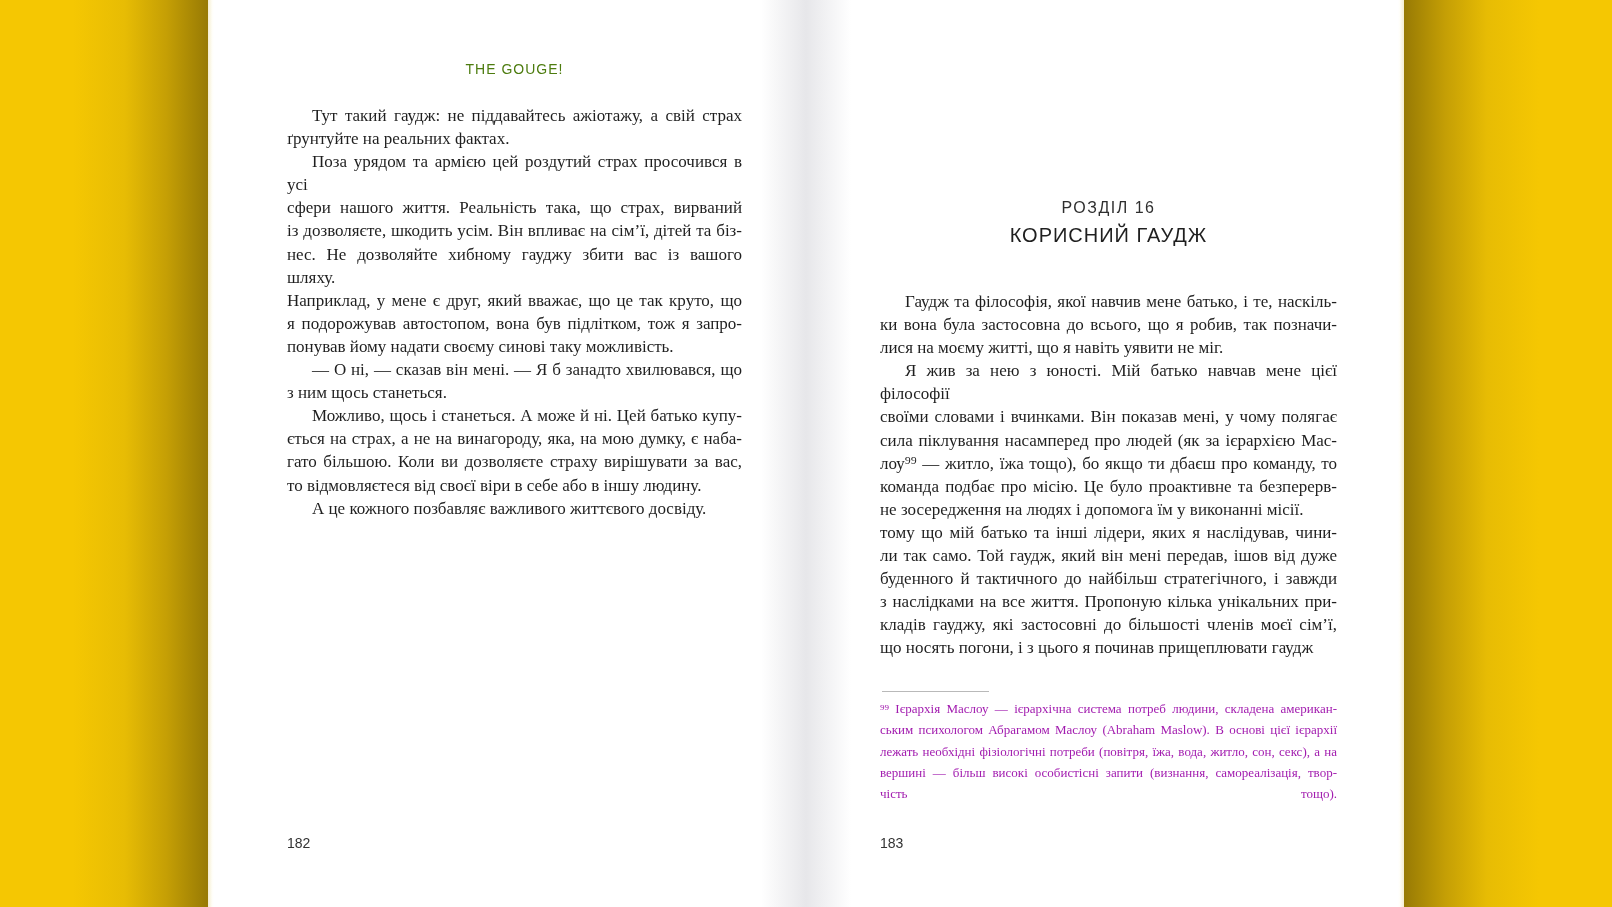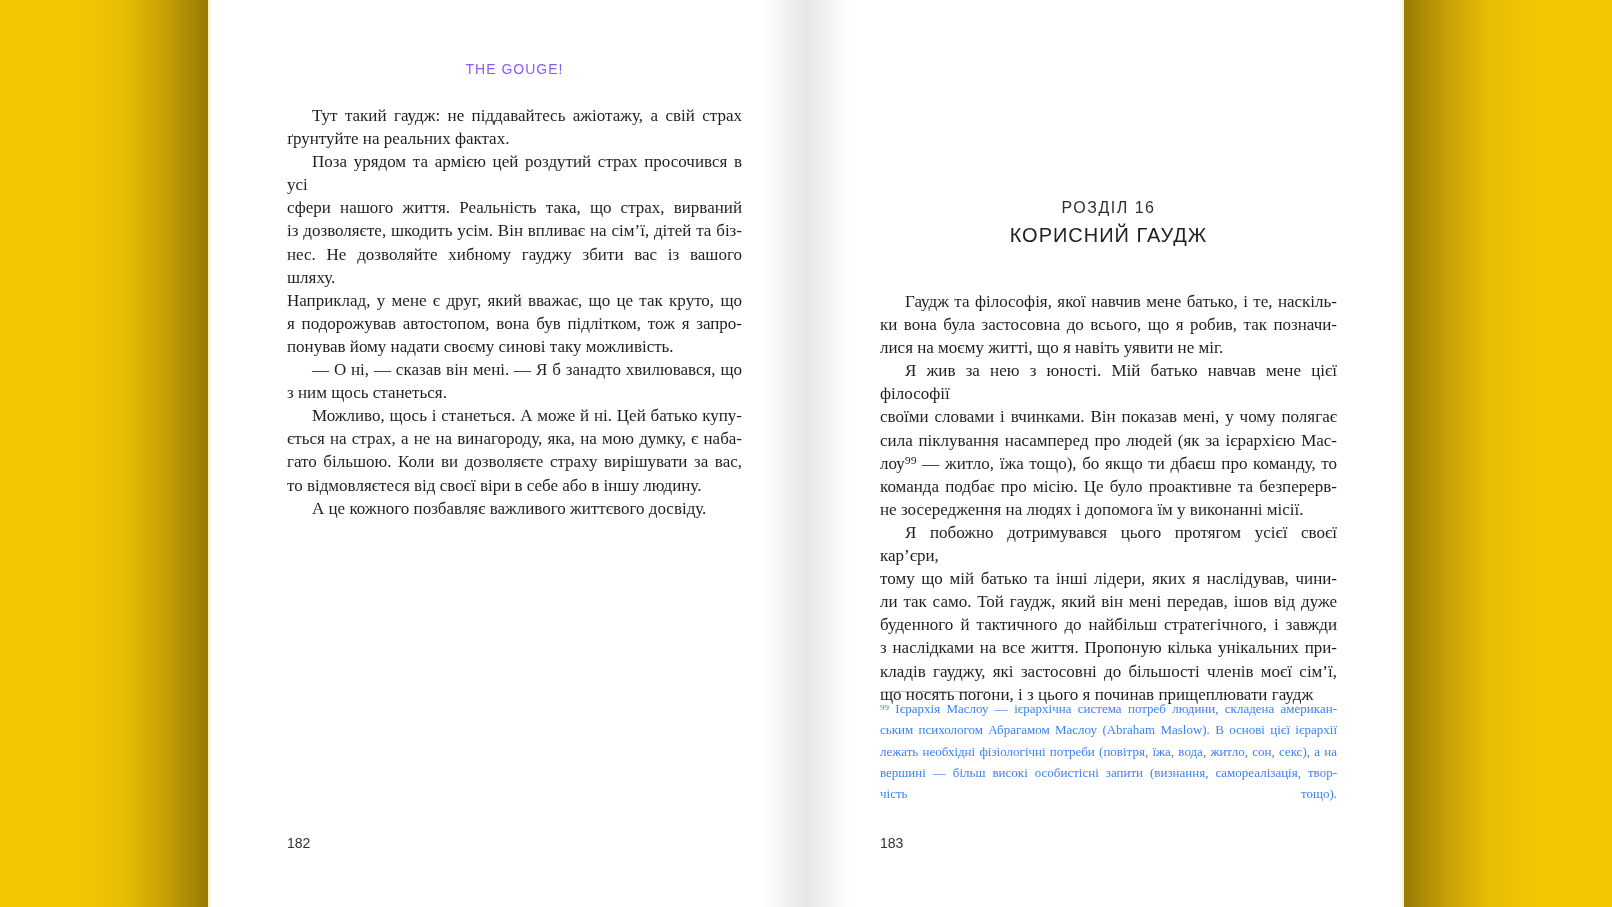--- a/index.html
+++ b/index.html
@@ -28,21 +28,21 @@
     pointer-events: none;
   }
   .textblock { position: absolute; top: 0; height: 100%; }
   .tb-left  { left: 79px; width: 455px; }
   .tb-right { left: 74px; width: 457px; }
 
   .running-head {
     position: absolute; top: 61px; left: 0; width: 100%;
     font-family: "Liberation Sans", sans-serif;
     font-size: 14px; font-weight: 500; letter-spacing: 1px;
-    color: #8b5cf6; text-align: center; white-space: nowrap;
+    color: #4d7c0f; text-align: center; white-space: nowrap;
   }
   .chapter-label {
     position: absolute; top: 199px; left: 0; width: 100%;
     font-family: "Liberation Sans", sans-serif;
     font-size: 16px; font-weight: 500; letter-spacing: 1.5px;
     color: #2f2f2f; text-align: center; white-space: nowrap;
   }
   .chapter-title {
     position: absolute; top: 224px; left: 0; width: 100%;
     font-family: "Liberation Sans", sans-serif;
@@ -60,21 +60,21 @@
   .line.first { text-indent: 25px; }
   .line.last  { text-align-last: left; }
 
   .footnote-rule {
     position: absolute; top: 691px; left: 2px; width: 107px;
     border-top: 1px solid #b9b9b9;
   }
   .footnote { position: absolute; top: 698px; left: 0; width: 100%; }
   .footnote .line {
     font-family: "Liberation Serif", serif;
-    font-size: 13px; line-height: 21.3px; color: #3b82f6;
+    font-size: 13px; line-height: 21.3px; color: #a21caf;
     text-align: justify; text-align-last: justify;
   }
   .footnote .line.first { text-indent: 0; }
 
   .page-number {
     position: absolute; top: 835px; left: 0; width: 100%;
     font-family: "Liberation Sans", sans-serif;
     font-size: 14px; color: #333333; text-align: left;
   }
 </style>
@@ -120,21 +120,20 @@
         <div class="body body-right">
             <div class="line first">Гаудж та філософія, якої навчив мене батько, і те, наскіль-</div>
             <div class="line">ки вона була застосовна до всього, що я робив, так позначи-</div>
             <div class="line last">лися на моєму житті, що я навіть уявити не міг.</div>
             <div class="line first">Я жив за нею з юності. Мій батько навчав мене цієї філософії</div>
             <div class="line">своїми словами і вчинками. Він показав мені, у чому полягає</div>
             <div class="line">сила піклування насамперед про людей (як за ієрархією Мас-</div>
             <div class="line">лоу⁹⁹ — житло, їжа тощо), бо якщо ти дбаєш про команду, то</div>
             <div class="line">команда подбає про місію. Це було проактивне та безперерв-</div>
             <div class="line last">не зосередження на людях і допомога їм у виконанні місії.</div>
-            <div class="line first">Я побожно дотримувався цього протягом усієї своєї кар’єри,</div>
             <div class="line">тому що мій батько та інші лідери, яких я наслідував, чини-</div>
             <div class="line">ли так само. Той гаудж, який він мені передав, ішов від дуже</div>
             <div class="line">буденного й тактичного до найбільш стратегічного, і завжди</div>
             <div class="line">з наслідками на все життя. Пропоную кілька унікальних при-</div>
             <div class="line">кладів гауджу, які застосовні до більшості членів моєї сім’ї,</div>
             <div class="line last">що носять погони, і з цього я починав прищеплювати гаудж</div>
           </div>
         <div class="footnote-rule"></div>
         <div class="footnote">
             <div class="line first">⁹⁹ Ієрархія Маслоу — ієрархічна система потреб людини, складена американ-</div>

